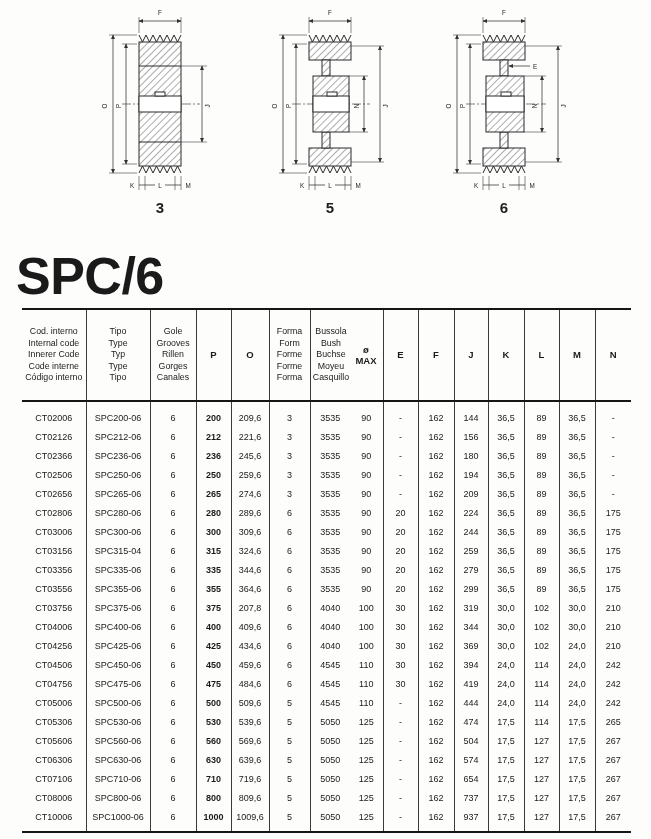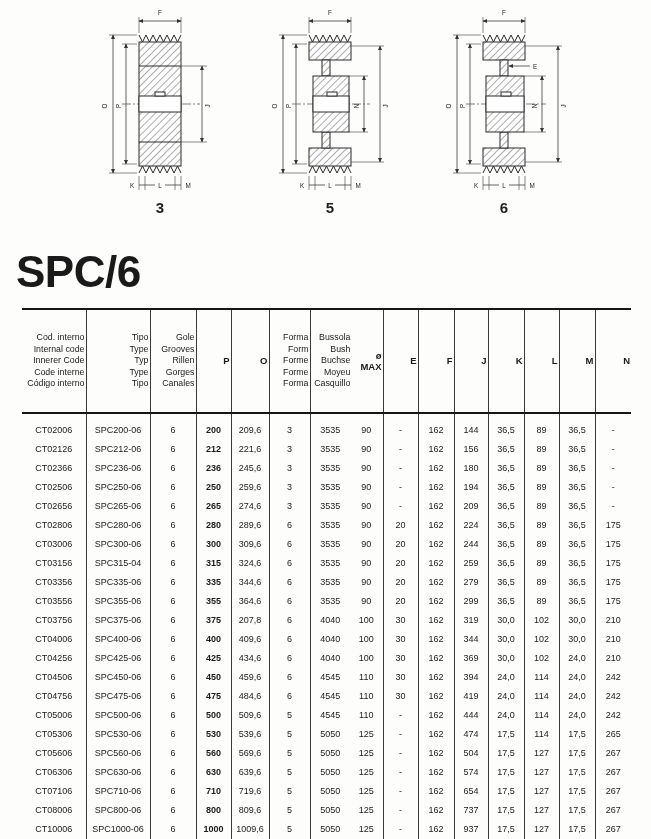--- a/index.html
+++ b/index.html
@@ -17,29 +17,29 @@
   .fignum{font-size:15px;font-weight:bold;}
   .outl{fill:url(#hatch);stroke:#2b2b2b;stroke-width:1;}
   .edge{stroke:#2b2b2b;stroke-width:1;fill:none;}
   .thin{stroke:#3c3c3c;stroke-width:.6;fill:none;}
   .dim{stroke:#3c3c3c;stroke-width:.8;fill:none;}
   .cline{stroke:#4a4a4a;stroke-width:.7;stroke-dasharray:9 2 2 2;}
   .bore{fill:#ffffff;stroke:#2b2b2b;stroke-width:1;}
   
   .page-title{
     position:absolute;top:250px;left:16px;
-    font-size:44px;font-weight:bold;letter-spacing:-.5px;line-height:1;text-align:right;
+    font-size:52px;font-weight:bold;letter-spacing:-.5px;line-height:1;text-align:right;
   }
   
   .table-wrap{position:absolute;top:308px;left:22px;width:609px;}
   table{border-collapse:collapse;table-layout:fixed;width:609px;}
   thead th{
     border-top:2.5px solid #161616;border-bottom:2.5px solid #161616;
     font-weight:normal;font-size:8.8px;line-height:11.4px;
-    padding:11px 1px;text-align:right;vertical-align:middle;
+    padding:5px 1px;text-align:center;vertical-align:middle;
     white-space:pre-line;
   }
   thead th.hletter{font-weight:bold;font-size:9.5px;}
   .bushmax{display:flex;align-items:center;}
   .bushmax .bush{flex:1.25;white-space:pre-line;}
   .bushmax .max{flex:1;font-weight:bold;font-size:9.5px;white-space:pre-line;line-height:11px;}
   tbody td{
     height:19px;padding:0 1px;font-size:9px;text-align:center;vertical-align:middle;
   }
   tbody tr:first-child td{padding-top:7px;}

